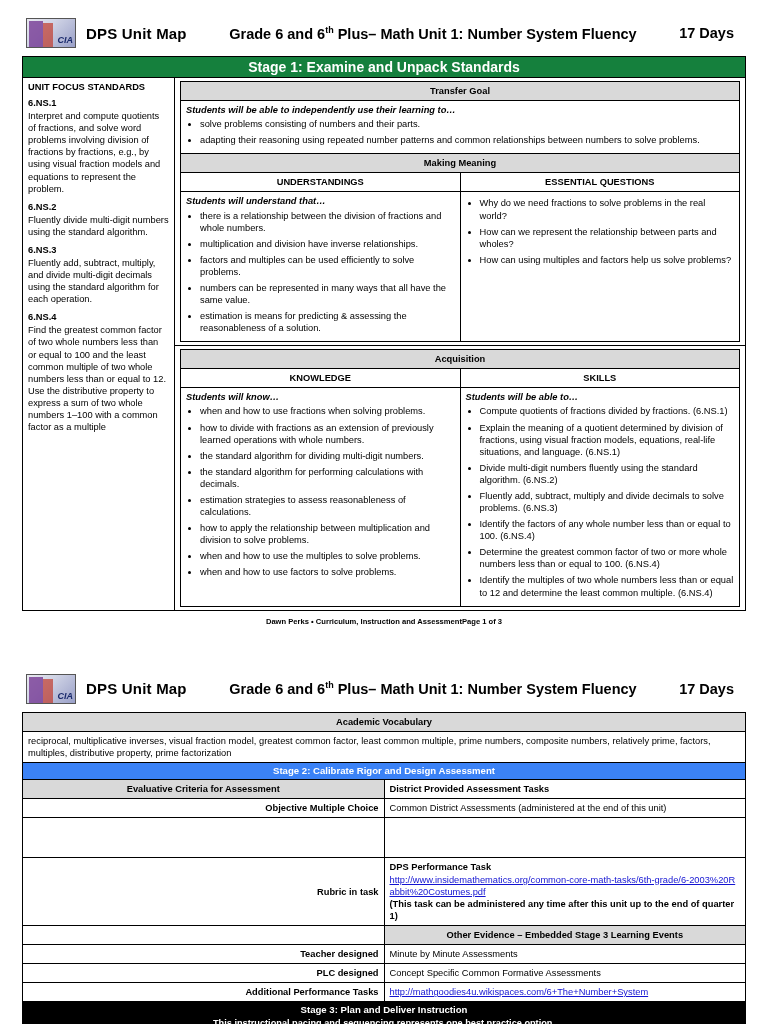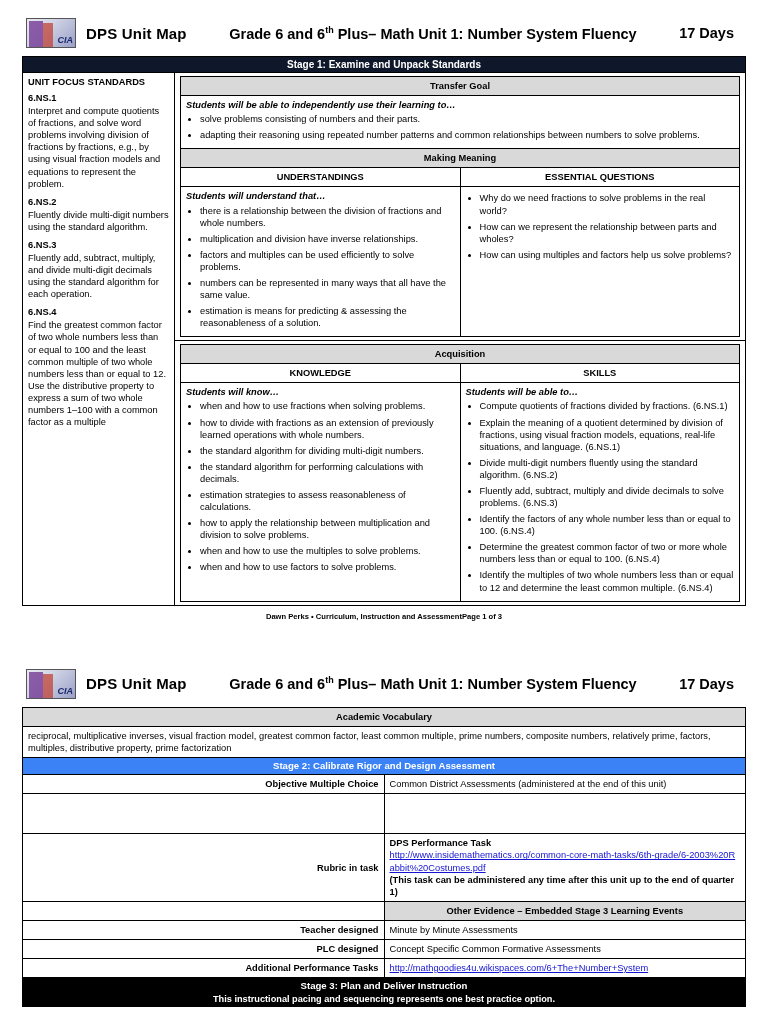--- a/index.html
+++ b/index.html
@@ -64,25 +64,25 @@
     table-layout: fixed;
   }
   table.grid td, table.grid th {
     border: 1px solid #000;
     vertical-align: top;
     padding: 3px 5px;
     font-size: 9.3px;
     line-height: 1.3;
   }
   .band {
-    background: #0f172a;
+    background: #15803d;
     color: #fff;
     text-align: center;
     font-weight: bold;
-    font-size: 10px;
+    font-size: 14px;
     padding: 2px 0;
     border: 1px solid #000;
     border-bottom: none;
   }
   .subband {
     background: #d9d9d9;
     text-align: center;
     font-weight: bold;
     font-size: 9.3px;
   }
@@ -290,20 +290,24 @@
         <tr>
       <td colspan="2" class="subband">Academic Vocabulary</td>
     </tr>
     <tr>
       <td colspan="2" class="vocab">reciprocal, multiplicative inverses, visual fraction model, greatest common factor, least common multiple, prime numbers, composite numbers, relatively prime, factors, multiples, distributive property, prime factorization</td>
     </tr>
     <tr>
       <td colspan="2" style="background:#3b82f6;color:#fff;text-align:center;font-weight:bold;font-size:9.6px;padding:2px 0;">Stage 2: Calibrate Rigor and Design Assessment</td>
     </tr>
     <tr>
+      <td class="subband" style="width:270px">Evaluative Criteria for Assessment</td>
+      <td class="bold">District Provided Assessment Tasks</td>
+    </tr>
+    <tr>
       <td class="lbl-right">Objective Multiple Choice</td>
       <td>Common  District Assessments (administered at the end of this unit)</td>
     </tr>
     <tr class="rowtall">
       <td>&nbsp;</td>
       <td>&nbsp;</td>
     </tr>
     <tr>
       <td class="lbl-right" style="vertical-align:middle">Rubric in task</td>
       <td>

